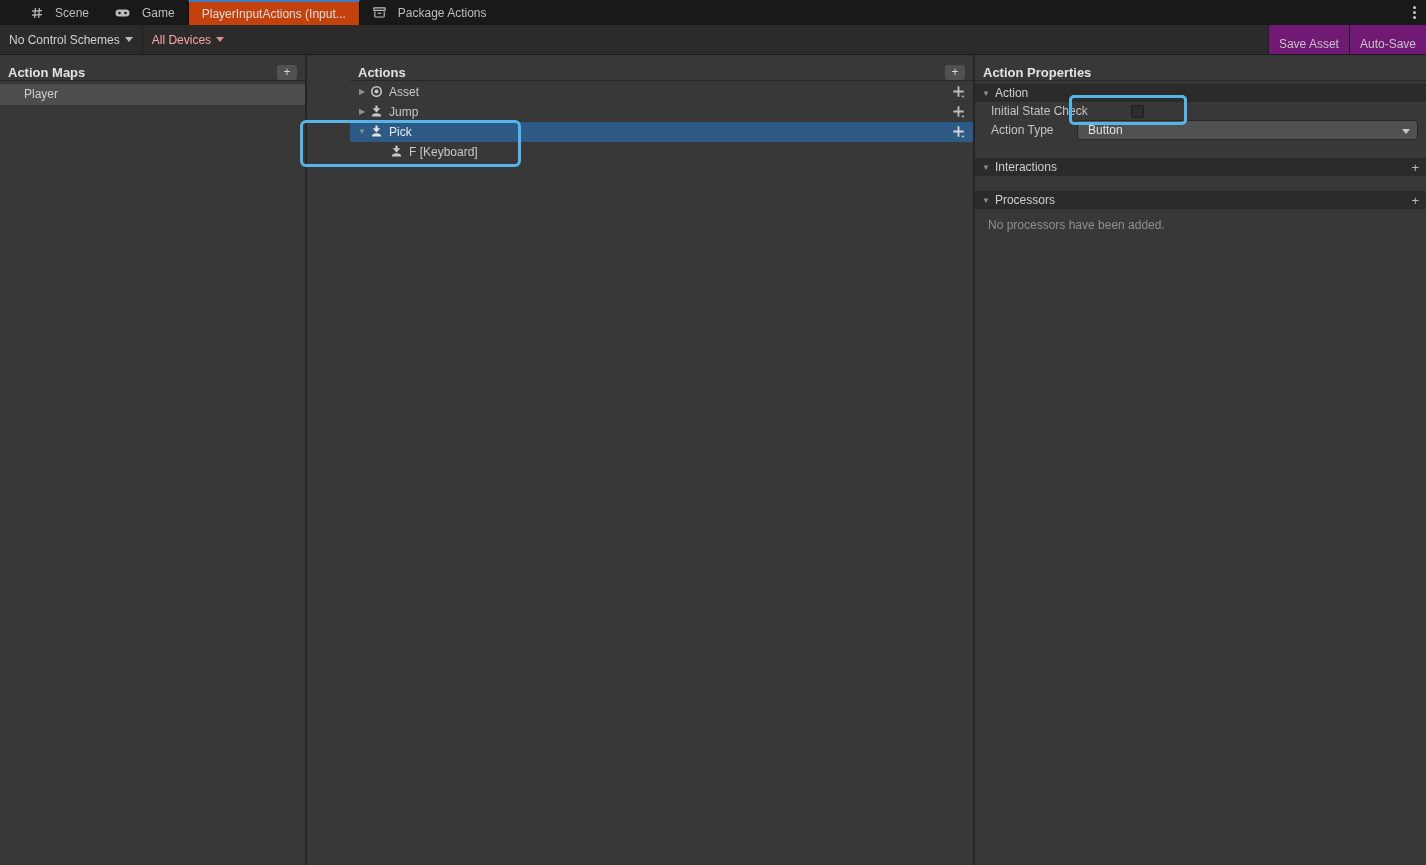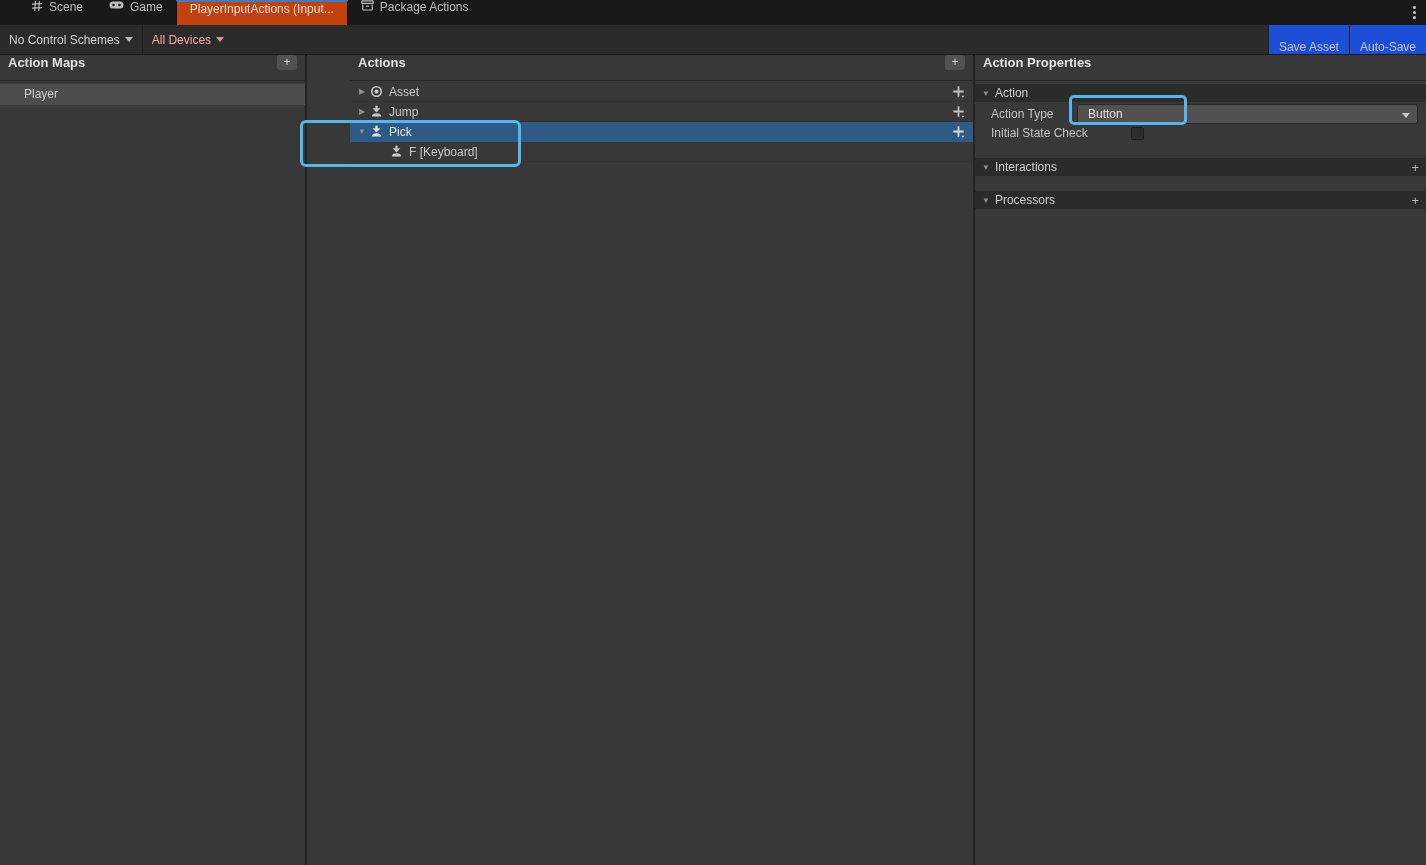--- a/index.html
+++ b/index.html
@@ -2,43 +2,43 @@
 <html><head>
 <meta charset="utf-8">
 <style>
   * { margin:0; padding:0; box-sizing:border-box; }
   html,body { width:1426px; height:865px; overflow:hidden; }
   body { font-family:"Liberation Sans","DejaVu Sans",sans-serif; background:#383838; color:#C8C8C8; font-size:12px; }
   .app { position:relative; width:1426px; height:865px; background:#383838; }
 
   
   .tabbar { height:25px; background:#191919; display:flex; align-items:stretch; padding-left:18px; }
-  .tab { display:flex; align-items:flex-start; gap:6px; padding:0 13px; color:#BDBDBD; cursor:default; }
+  .tab { display:flex; align-items:center; gap:12px; padding:0 13px; color:#BDBDBD; cursor:default; }
   .tab.active { background:#c2410c; border-top:2px solid #3E7BBF; border-left:1px solid #101010; border-right:1px solid #101010; color:#DFDFDF; }
   .ticon { display:flex; align-items:center; }
   .kebab { margin-left:auto; display:flex; flex-direction:column; gap:2px; justify-content:center; padding:0 10px; }
   .kebab i { width:3px; height:3px; border-radius:50%; background:#C8C8C8; }
 
   
   .toolbar { height:30px; background:#2B2B2B; border-bottom:1px solid #1A1A1A; display:flex; align-items:stretch; }
   .dd { display:flex; align-items:center; gap:5px; padding:0 9px; color:#D2D2D2; }
   .dd.disabled { color:#fca5a5; }
   .caret-down { width:0; height:0; border-left:4px solid transparent; border-right:4px solid transparent; border-top:5px solid currentColor; opacity:.85; }
   .vsep { width:1px; background:#1F1F1F; }
   .spacer { flex:1; }
-  .tbtn { display:flex; align-items:flex-end; padding:0 10px; background:#1d4ed8; border-left:1px solid #1F1F1F; color:#C6C6C6; }
+  .tbtn { display:flex; align-items:flex-start; padding:12px 10px; background:#701a75; border-left:1px solid #1F1F1F; color:#C6C6C6; }
 
   
   .main { position:relative; display:flex; height:815px; }
   .split { width:2px; background:#242424; }
   .panel { background:#383838; }
   .panel.left  { width:305px; }
   .panel.mid   { width:666px;padding-left:43px; }
   .panel.right { flex:1; }
-  .phead { height:26px; border-bottom:1px solid #272727; display:flex; align-items:flex-start; padding:0 8px; }
+  .phead { height:26px; border-bottom:1px solid #272727; display:flex; align-items:flex-end; padding:0 8px; }
   .phead .ptitle { font-weight:bold; font-size:13px; color:#E2E2E2; }
   .plus-btn { margin-left:auto; width:20px; height:15px; background:#515151; border:none; border-radius:3px;
               color:#DADADA; font-size:12px; line-height:13px; text-align:center; font-family:inherit; }
 
   
   .maps-list { padding-top:3px; }
   .map-row { height:21px; line-height:21px; padding-left:24px; background:#4D4D4D; color:#CFCFCF; }
 
   
   .tree { padding-top:1px; }
@@ -239,44 +239,45 @@
     <div class="panel right">
       <div class="phead">
         <span class="ptitle">Action Properties</span>
       </div>
 
       <div class="strip s-action">
         <span class="fold">▼</span>
         <span>Action</span>
       </div>
 
+      <div class="prop-row isc">
+        <span class="plabel">Initial State Check</span>
+        <div class="checkbox"></div>
+      </div>
+
       <div class="prop-row type">
         <span class="plabel">Action Type</span>
         <div class="dropdown">
           <span>Button</span>
           <span class="dcaret"></span>
         </div>
       </div>
 
-      <div class="prop-row isc">
-        <span class="plabel">Initial State Check</span>
-        <div class="checkbox"></div>
-      </div>
-
       <div class="strip s-inter">
         <span class="fold">▼</span>
         <span>Interactions</span>
         <span class="splus">+</span>
       </div>
 
       <div class="strip s-proc">
         <span class="fold">▼</span>
         <span>Processors</span>
         <span class="splus">+</span>
       </div>
+      <div class="empty-msg">No processors have been added.</div>
     </div>
 
     <div class="hl" id="hl-actions"></div>
     <div class="hl" id="hl-dropdown"></div>
   </div>
 
   <div class="bottom-edge"></div>
 </div>
 
 </body></html>

